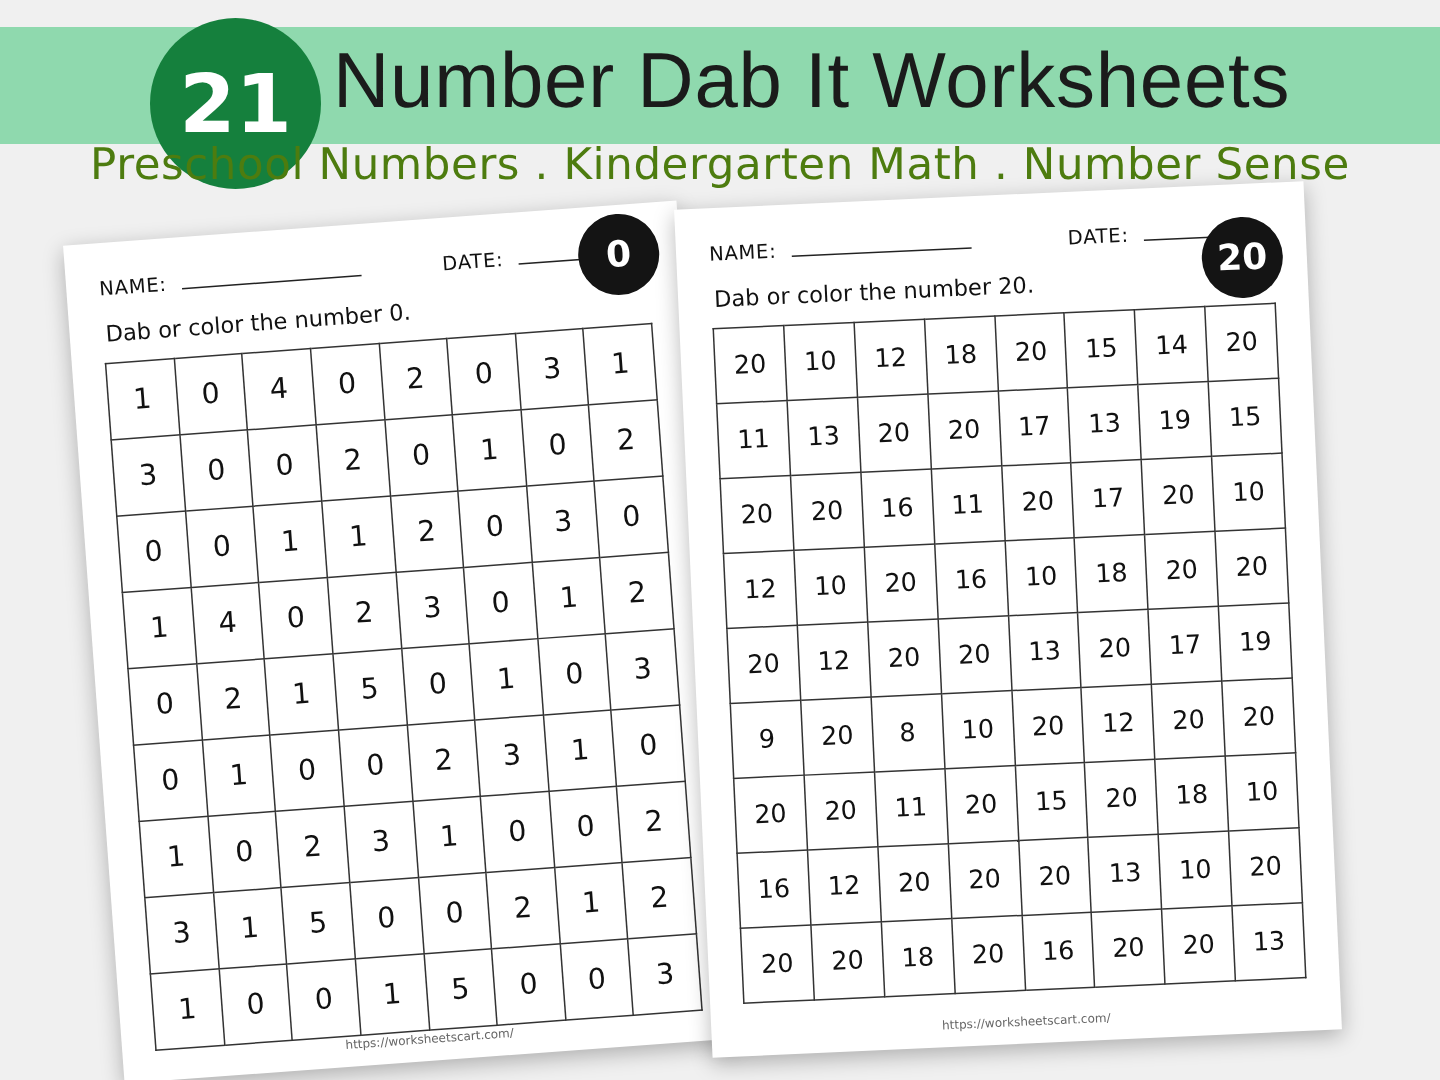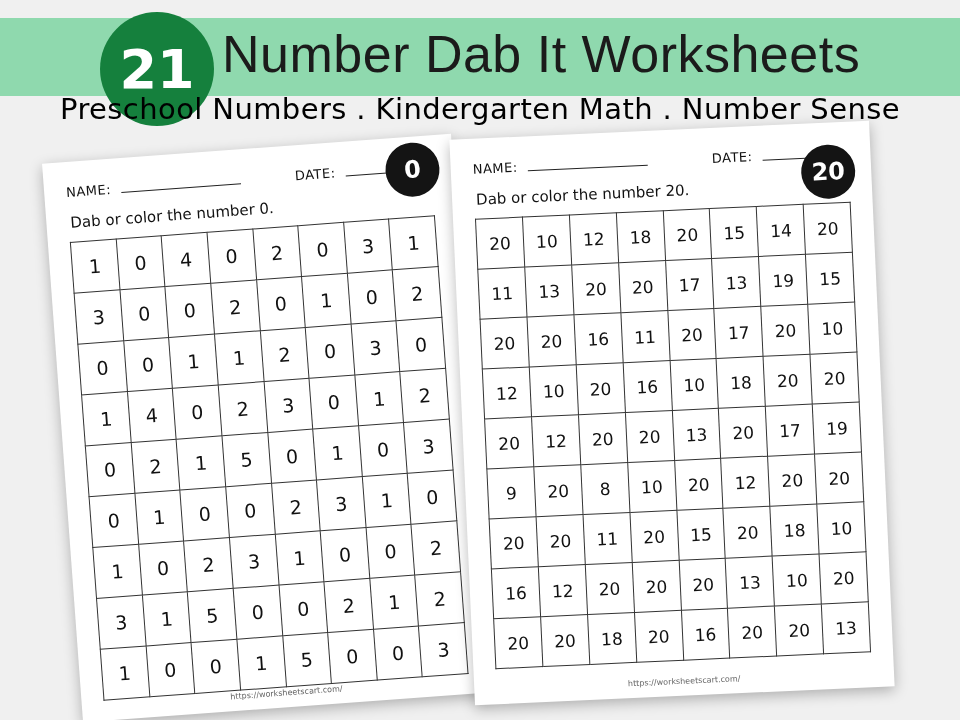--- a/index.html
+++ b/index.html
@@ -51,21 +51,21 @@
     font-weight: bold;
     font-family: "DejaVu Sans", sans-serif;
   }
   .subtitle {
     position: absolute;
     left: 0;
     top: 92px;
     width: 960px;
     text-align: center;
     font-size: 29px;
-    color: #000000;
+    color: #4d7c0f;
     font-family: "DejaVu Sans", sans-serif;
     letter-spacing: 0.4px;
     white-space: nowrap;
   }
 
   
   .sheet {
     position: absolute;
     background: #ffffff;
     box-shadow: 0 4px 14px rgba(0,0,0,0.28);

